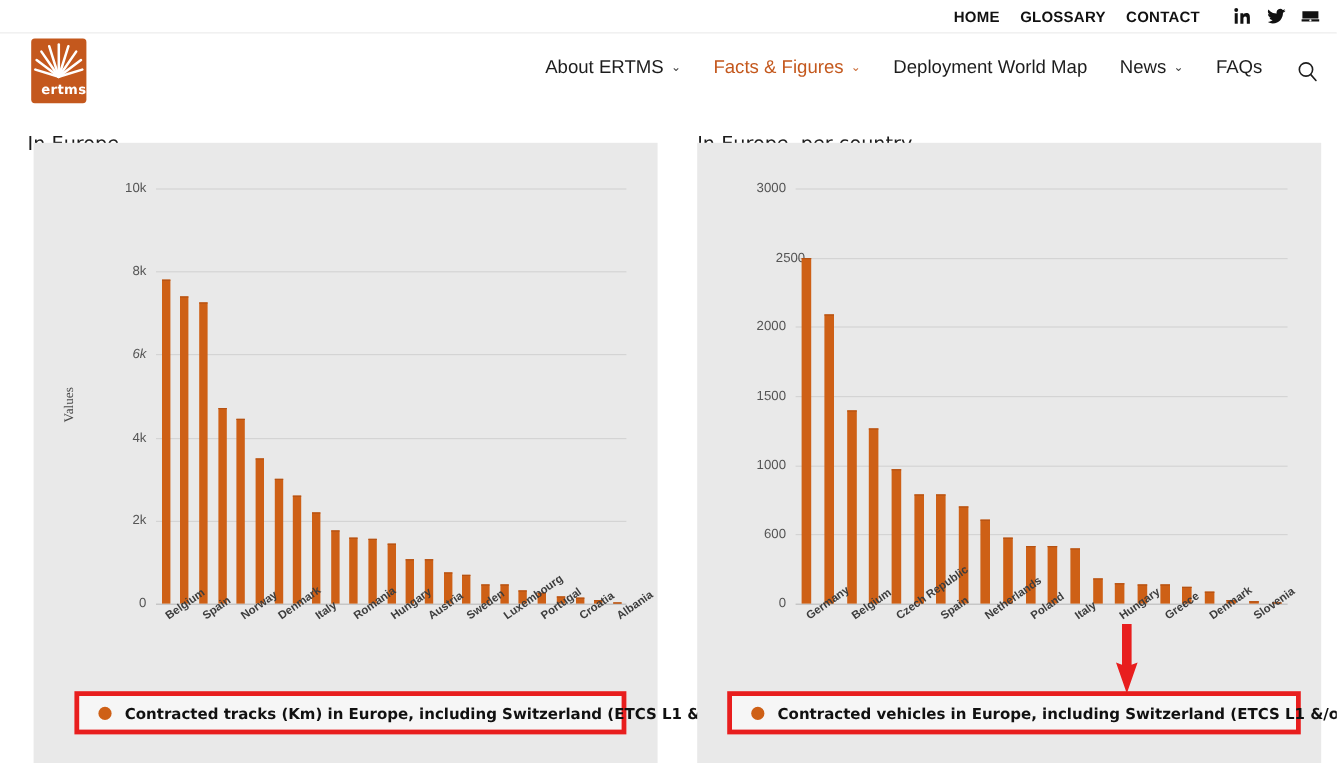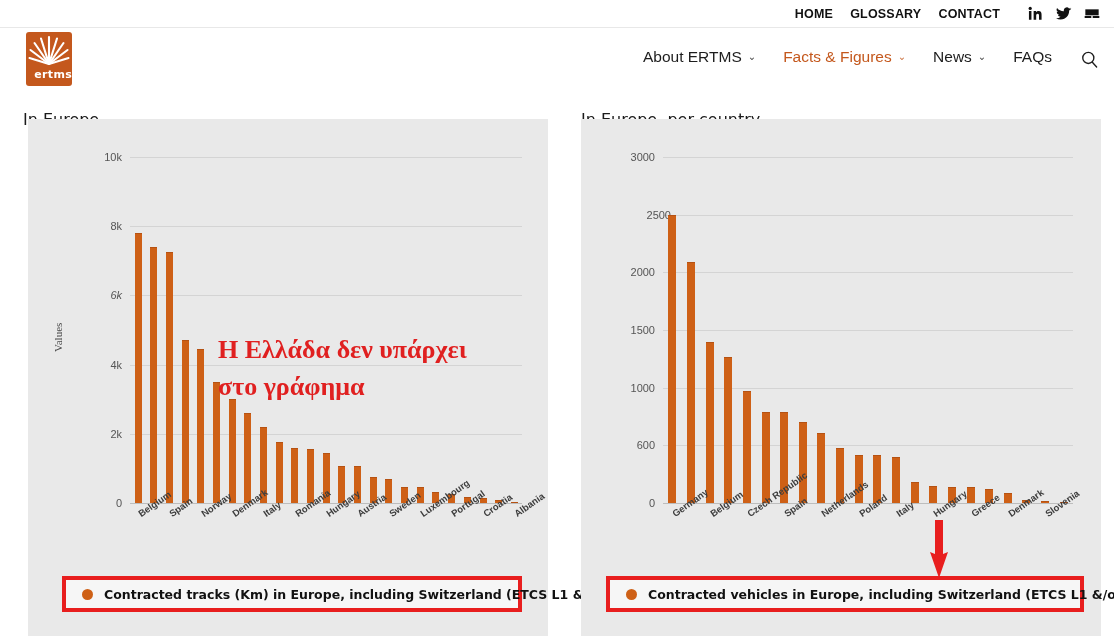--- a/index.html
+++ b/index.html
@@ -267,20 +267,23 @@
   </div>
 
   <nav class="mainnav">
     <div class="navitem">
       <span>About ERTMS</span>
       <span class="caret">⌄</span>
     </div>
     <div class="navitem active">
       <span>Facts &amp; Figures</span>
       <span class="caret">⌄</span>
+    </div>
+    <div class="navitem">
+      <span>Deployment World Map</span>
     </div>
     <div class="navitem">
       <span>News</span>
       <span class="caret">⌄</span>
     </div>
     <div class="navitem">
       <span>FAQs</span>
     </div>
     <div class="search-btn">
       <svg viewBox="0 0 24 24" width="19" height="19" fill="none" stroke="#1d1d1d" stroke-width="1.7">
@@ -405,19 +408,17 @@
         <div class="xtick" style="left: 388px; top: 391px;">Greece</div>
         <div class="xtick" style="left: 425px; top: 391px;">Denmark</div>
         <div class="xtick" style="left: 462px; top: 391px;">Slovenia</div>
         <div class="legend-box" style="left: 25px; top: 457px; width: 478px; height: 36px; border-color: rgb(232, 30, 30);">
           <span class="legend-dot" style="background: rgb(206, 96, 22);"></span>
           <span class="legend-text">Contracted vehicles in Europe, including Switzerland (ETCS L1 &amp;/or ...</span>
         </div>
       </div>
   </div>
 
-  <div class="annot-text" id="greek-note" style="left:218px; top:242px;">Η Ελλάδα δεν υπάρχει
-στο γράφημα</div>
 
   <svg class="annot-arrow" id="greece-arrow" style="left:928px; top:430px;" viewBox="0 0 22 58">
     <path d="M7 0 h8 v34 l5 -2 L11 58 L2 32 l5 2 z" fill="#e81e1e"></path>
   </svg>
 </div>
 
 </body></html>

